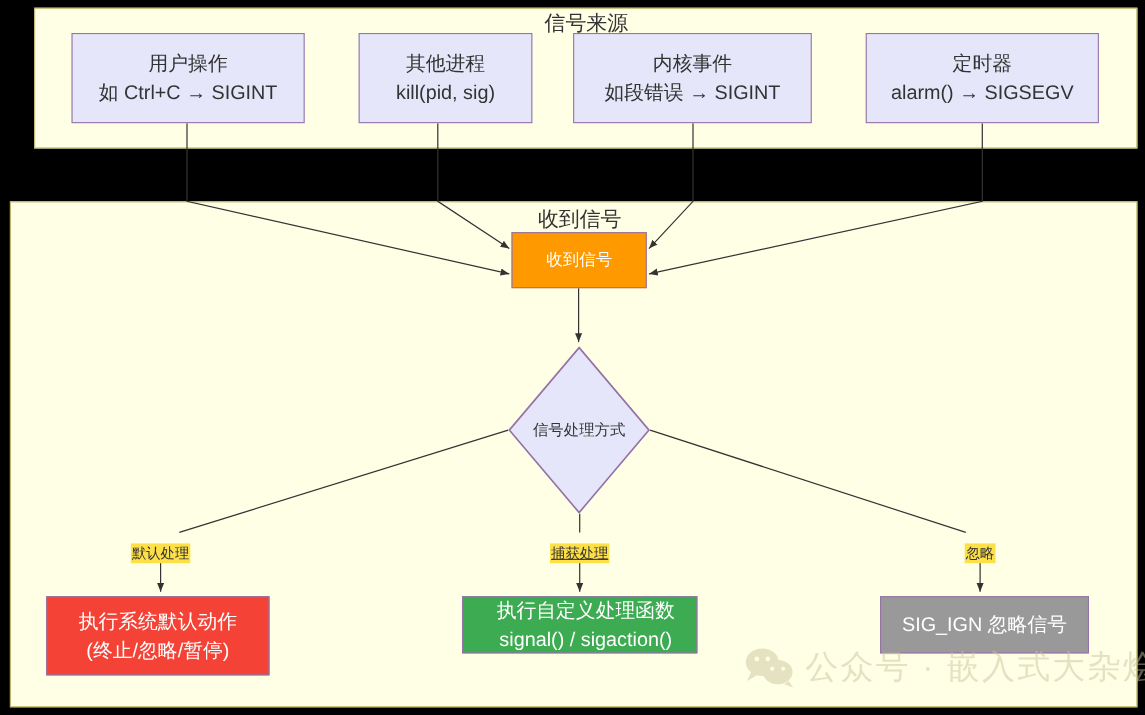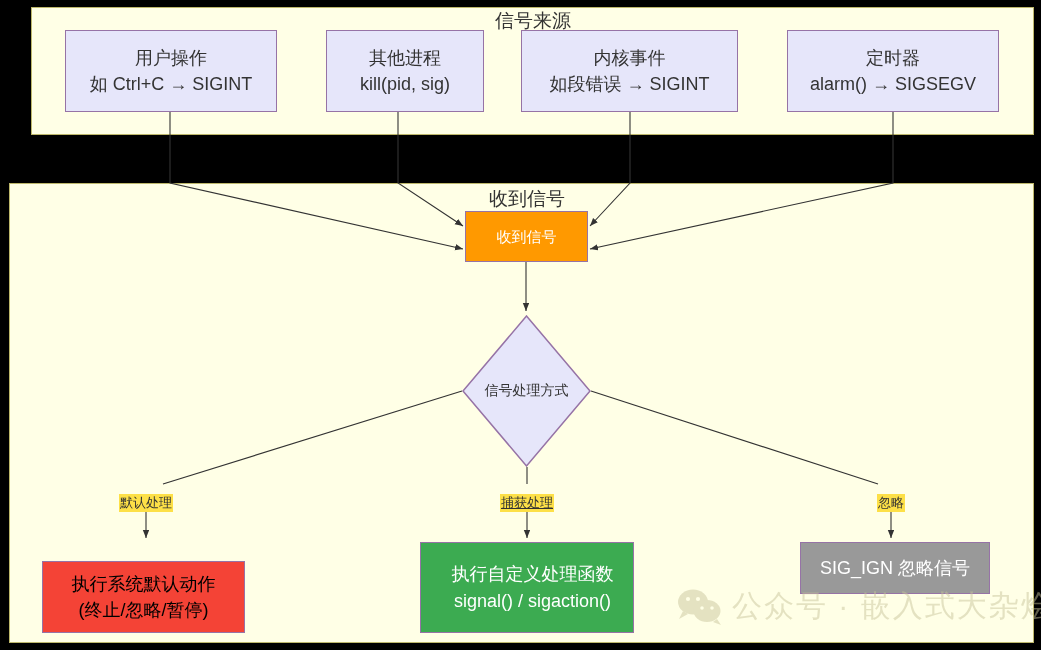--- a/index.html
+++ b/index.html
@@ -71,42 +71,41 @@
     background: #e6e6fa;
     color: #333333;
   }
   .node.orange {
     background: #ff9900;
     color: #ffffff;
     font-size: 15px;
   }
   .node.red {
     background: #f44336;
-    color: #000000;
-    margin-top: 19px;
+    color: #ffffff;
   }
   .node.green {
     background: #3cab51;
     color: #ffffff;
   }
   .node.gray {
     background: #999999;
     color: #ffffff;
   }
   .node .line2 { display: block; }
 
   #src-0 { left: 65px;  top: 30px; width: 212px; height: 82px; }
   #src-1 { left: 326px; top: 30px; width: 158px; height: 82px; }
   #src-2 { left: 521px; top: 30px; width: 217px; height: 82px; }
   #src-3 { left: 787px; top: 30px; width: 212px; height: 82px; }
 
   #node-received { left: 465px; top: 211px; width: 123px; height: 51px; }
 
   #node-default  { left: 42px;  top: 542px; width: 203px; height: 72px; }
-  #node-custom   { left: 420px; top: 542px; width: 214px; height: 91px; padding-left: 11px; }
+  #node-custom   { left: 420px; top: 542px; width: 214px; height: 52px; padding-left: 11px; }
   #node-ignore   { left: 800px; top: 542px; width: 190px; height: 52px; }
 
   #node-decision {
     position: absolute;
     left: 462px;
     top: 315px;
     width: 129px;
     height: 152px;
   }
   #node-decision .diamond-shape {

